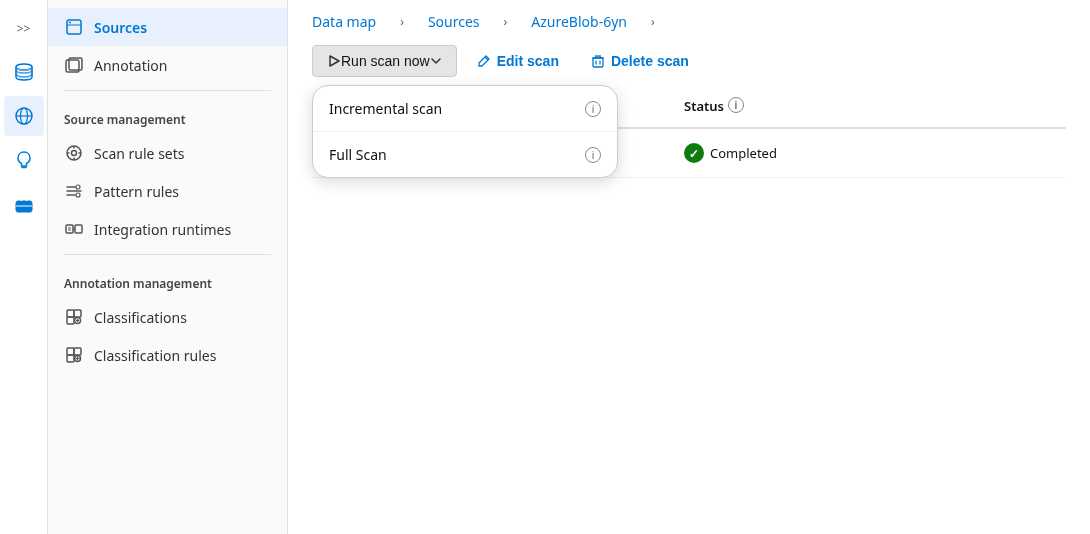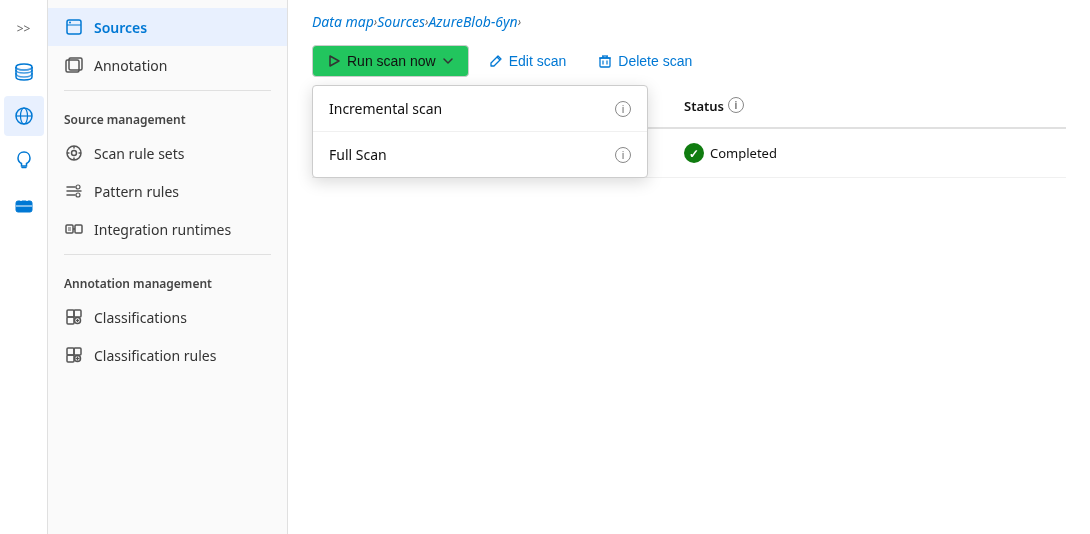--- a/index.html
+++ b/index.html
@@ -88,24 +88,23 @@
       display: flex;
       flex-direction: column;
       overflow: hidden;
       background: #fff;
     }
 
     
     .breadcrumb {
       display: flex;
       align-items: center;
-      gap: 0;
+      gap: 24px;
       padding: 12px 40px 6px 24px;
       font-size: 14px;
-      font-style: italic;
     }
     .breadcrumb-link {
       color: #0078d4;
       cursor: pointer;
       text-decoration: none;
     }
     .breadcrumb-sep {
       color: #666;
       font-size: 12px;
     }
@@ -136,52 +135,52 @@
     .toolbar {
       display: flex;
       align-items: center;
       gap: 8px;
       padding: 8px 24px;
       position: relative;
     }
     .btn-primary {
       display: flex;
       align-items: center;
-      gap: 6px;
-      background: #22c55e;
+      background: #e5e5e5;
       border: 1px solid #ccc;
       border-radius: 4px;
       padding: 7px 14px;
       cursor: pointer;
       font-size: 14px;
       color: #111;
       font-weight: 500;
     }
     .btn-action {
       display: flex;
       align-items: center;
       gap: 6px;
       background: transparent;
       border: none;
       padding: 7px 12px;
       cursor: pointer;
       font-size: 14px;
       color: #0078d4;
       border-radius: 4px;
+      font-weight: bold;
     }
 
     
     .dropdown-overlay {
       position: absolute;
       top: 48px;
       left: 24px;
-      width: 336px;
+      width: 306px;
       background: #fff;
       border: 1px solid #ccc;
-      border-radius: 4px;
+      border-radius: 16px;
       box-shadow: 0 4px 16px rgba(0,0,0,0.15);
       z-index: 100;
     }
     .dropdown-item {
       display: flex;
       align-items: center;
       justify-content: space-between;
       padding: 13px 16px;
       cursor: pointer;
       font-size: 14px;

